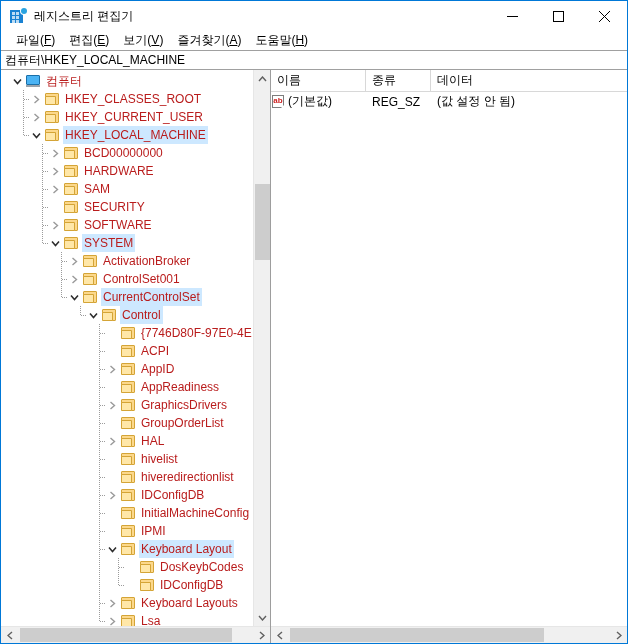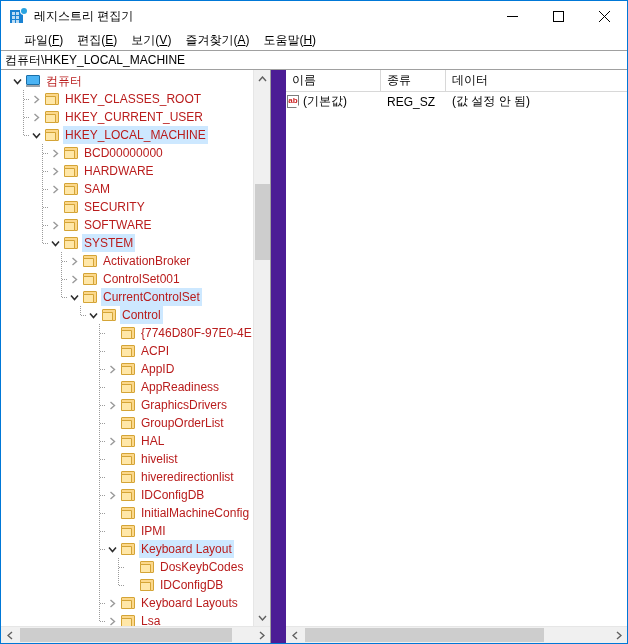--- a/index.html
+++ b/index.html
@@ -88,21 +88,21 @@
     cursor: default;
   }
   .win-btn svg { display: block; }
 
   
   #menubar {
     height: 19px;
     min-height: 19px;
     display: flex;
     align-items: center;
-    padding-left: 16px;
+    padding-left: 8px;
     background: #ffffff;
   }
   .menu-item {
     font-size: 12px;
     padding: 0 7px;
     line-height: 19px;
     white-space: nowrap;
     cursor: default;
   }
   .menu-item u { text-decoration: underline; }
@@ -139,25 +139,24 @@
     box-sizing: border-box;
     border-right: 1px solid #9d9d9d;
     background: #ffffff;
     display: flex;
     flex-direction: column;
   }
   #right-pane {
     flex: 1 1 auto;
     position: relative;
     box-sizing: border-box;
-    background: #4c1d95;
+    background: #be185d;
     display: flex;
     flex-direction: column;
     min-width: 0;
-    padding-left: 15px;
   }
 
   
   #tree-viewport {
     flex: 1 1 auto;
     position: relative;
     overflow: hidden;
     background: #ffffff;
     box-sizing: border-box;
     border-left: 2px solid #ffffff;

